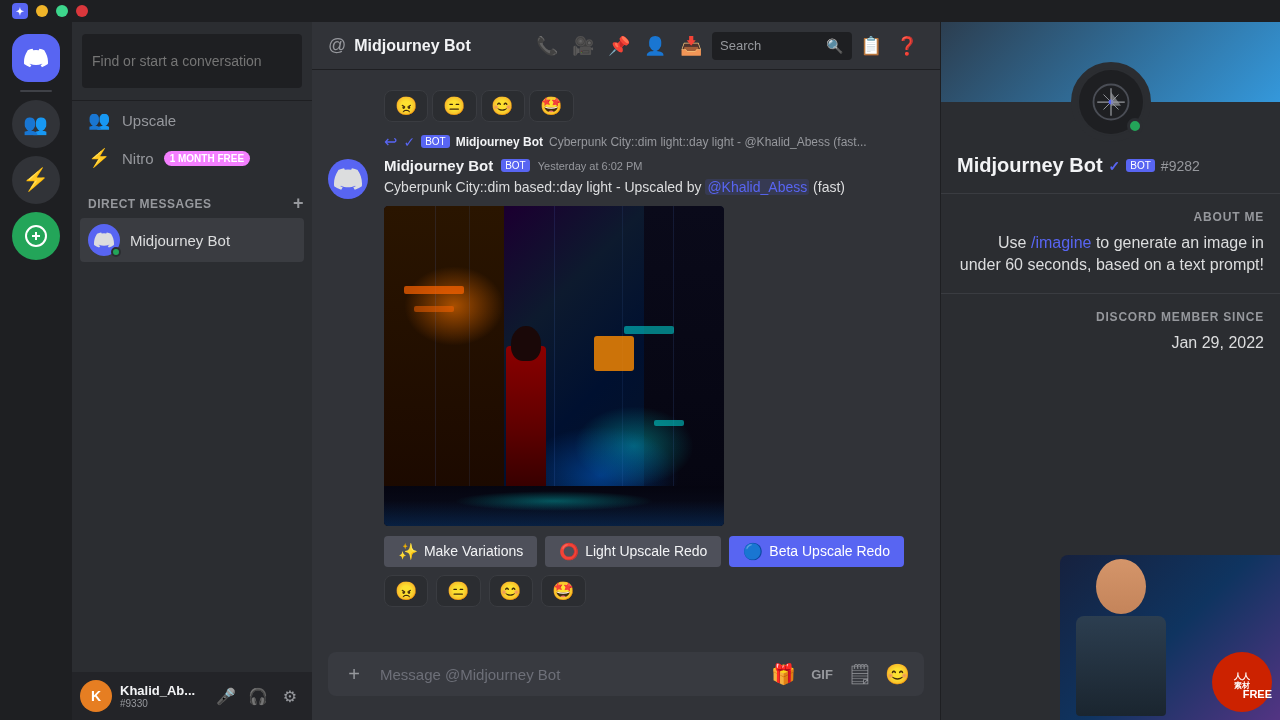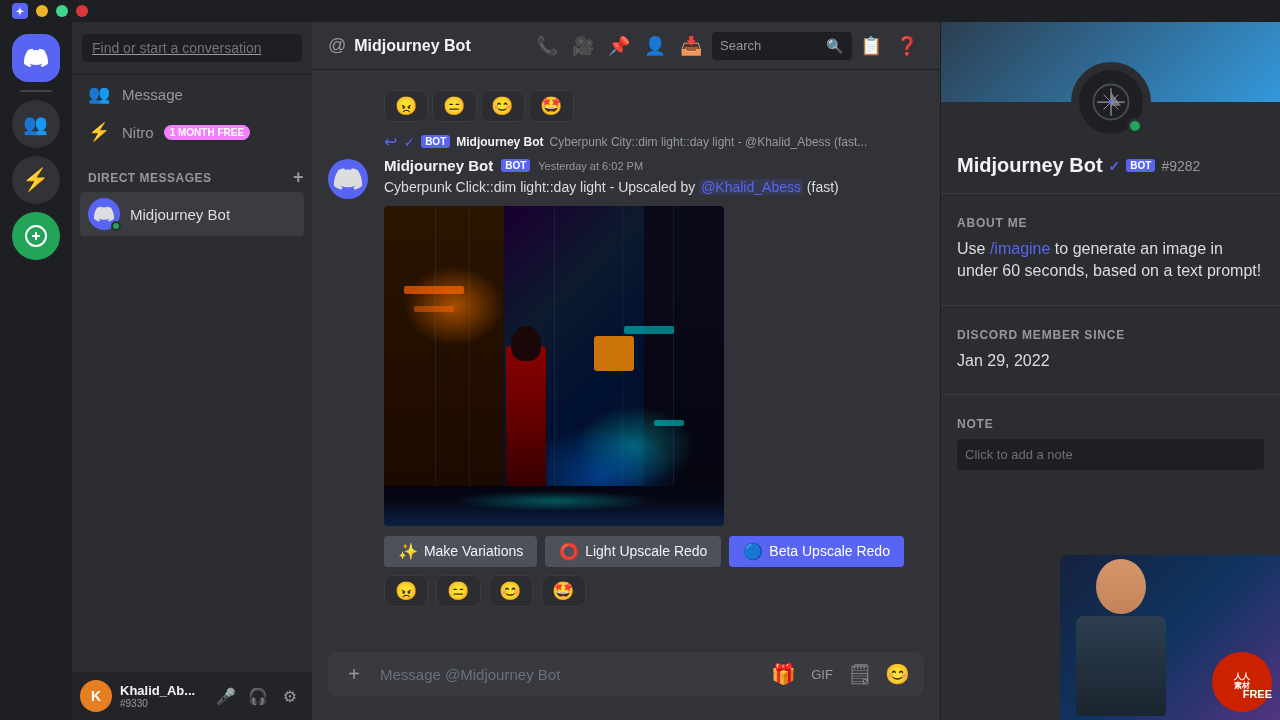--- a/index.html
+++ b/index.html
@@ -70,25 +70,24 @@
     .search-bar {
       padding: 12px 10px;
       background: #2b2d31;
       border-bottom: 1px solid #1e1f22;
     }
     .search-input {
       width: 100%;
       background: #1e1f22;
       border: none;
       border-radius: 4px;
-      padding: 6px 10px;
+      padding: 19px 10px;
       color: #96989d;
       font-size: 14px;
       outline: none;
-      text-decoration: underline;
     }
     .nav-section {
       padding: 16px 8px 4px 16px;
       font-size: 12px;
       font-weight: 700;
       color: #96989d;
       text-transform: uppercase;
       letter-spacing: 0.5px;
       display: flex;
       align-items: center;
@@ -336,21 +335,21 @@
       font-weight: 600;
       font-size: 15px;
       color: #f2f3f5;
     }
     .bot-badge {
       background: #5865f2;
       color: white;
       font-size: 10px;
       padding: 1px 4px;
       border-radius: 3px;
-      font-weight: 700;
+      font-weight: 400;
     }
     .message-time {
       font-size: 11px;
       color: #96989d;
     }
     .message-text {
       font-size: 14px;
       color: #dcddde;
       line-height: 1.4;
     }
@@ -598,22 +597,23 @@
     }
     .profile-name {
       font-size: 20px;
       font-weight: 700;
       color: #f2f3f5;
       display: flex;
       align-items: center;
       gap: 6px;
     }
     .profile-section {
-      padding: 22px 16px;
+      padding: 16px 16px;
       border-top: 1px solid #3a3c41;
+      text-align: right;
     }
     .profile-section-title {
       font-size: 12px;
       font-weight: 700;
       color: #96989d;
       text-transform: uppercase;
       letter-spacing: 0.8px;
       margin-bottom: 8px;
     }
     .profile-section-text {
@@ -767,21 +767,21 @@
     </div>
 
     <div class="channel-sidebar">
 
       <div class="search-bar">
         <input class="search-input" type="text" placeholder="Find or start a conversation" style="">
       </div>
 
       <div class="nav-item">
         <span class="icon">👥</span>
-        <span>Message</span>
+        <span>Upscale</span>
       </div>
       <div class="nav-item">
         <span class="icon">⚡</span>
         <span>Nitro</span>
         <span class="nitro-badge">1 MONTH FREE</span>
       </div>
 
       <div class="nav-section">
         <span>DIRECT MESSAGES</span>
         <span style="cursor:pointer;font-size:18px;color:#96989d;">+</span>
@@ -855,21 +855,21 @@
                 <path d="M20.317 4.37a19.791 19.791 0 0 0-4.885-1.515.074.074 0 0 0-.079.037c-.21.375-.444.864-.608 1.25a18.27 18.27 0 0 0-5.487 0 12.64 12.64 0 0 0-.617-1.25.077.077 0 0 0-.079-.037A19.736 19.736 0 0 0 3.677 4.37a.07.07 0 0 0-.032.027C.533 9.046-.32 13.58.099 18.057a.082.082 0 0 0 .031.057 19.9 19.9 0 0 0 5.993 3.03.078.078 0 0 0 .084-.028c.462-.63.874-1.295 1.226-1.994a.076.076 0 0 0-.041-.106 13.107 13.107 0 0 1-1.872-.892.077.077 0 0 1-.008-.128 10.2 10.2 0 0 0 .372-.292.074.074 0 0 1 .077-.01c3.928 1.793 8.18 1.793 12.062 0a.074.074 0 0 1 .078.01c.12.098.246.198.373.292a.077.077 0 0 1-.006.127 12.299 12.299 0 0 1-1.873.892.077.077 0 0 0-.041.107c.36.698.772 1.362 1.225 1.993a.076.076 0 0 0 .084.028 19.839 19.839 0 0 0 6.002-3.03.077.077 0 0 0 .032-.054c.5-5.177-.838-9.674-3.549-13.66a.061.061 0 0 0-.031-.03z"></path>
               </svg>
           </div>
           <div class="message-content">
             <div class="message-header">
               <span class="message-author">Midjourney Bot</span>
               <span class="bot-badge">BOT</span>
               <span class="message-time">Yesterday at 6:02 PM</span>
             </div>
             <div class="message-text">
-              <span>Cyberpunk Click::dim light::day light</span>
+              <span>Cyberpunk City::dim based::day light</span>
               <span> - Upscaled by </span>
               <span class="mention">@Khalid_Abess</span>
               <span> (fast)</span>
             </div>
 
             <div class="message-image">
               <div class="cyberpunk-image">
 
                 <div class="cp-building-left"></div>
                 <div class="cp-building-right"></div>
@@ -931,21 +931,21 @@
         </div>
 
       </div>
 
       <div class="message-input-bar">
         <div class="message-input-inner">
           <div class="input-btn">+</div>
           <input class="message-input" type="text" placeholder="Message @Midjourney Bot" style="">
           <div class="input-actions">
             <div class="input-btn">🎁</div>
-            <div class="input-btn" style="font-size:13px;font-weight:400;color:#96989d;">GIF</div>
+            <div class="input-btn" style="font-size:13px;font-weight:700;color:#96989d;">GIF</div>
             <div class="input-btn">🗒</div>
             <div class="input-btn">😊</div>
           </div>
         </div>
       </div>
     </div>
 
     <div class="right-panel">
       <div class="profile-banner">
         <div class="profile-banner-circle">
@@ -980,24 +980,20 @@
         <div class="profile-section-text">
           <span>Use </span><span class="link">/imagine</span><span> to generate an image in under 60 seconds, based on a text prompt!</span>
         </div>
       </div>
 
       <div class="profile-section">
         <div class="profile-section-title">DISCORD MEMBER SINCE</div>
         <div class="profile-section-text">Jan 29, 2022</div>
       </div>
 
-      <div class="profile-section">
-        <div class="profile-section-title">NOTE</div>
-        <div class="note-field">Click to add a note</div>
-      </div>
     </div>
   </div>
 </div>
 
 <div class="video-thumbnail">
   <div class="video-thumb-inner">
 
     <div class="video-person">
       <div style="position:relative;">
 

